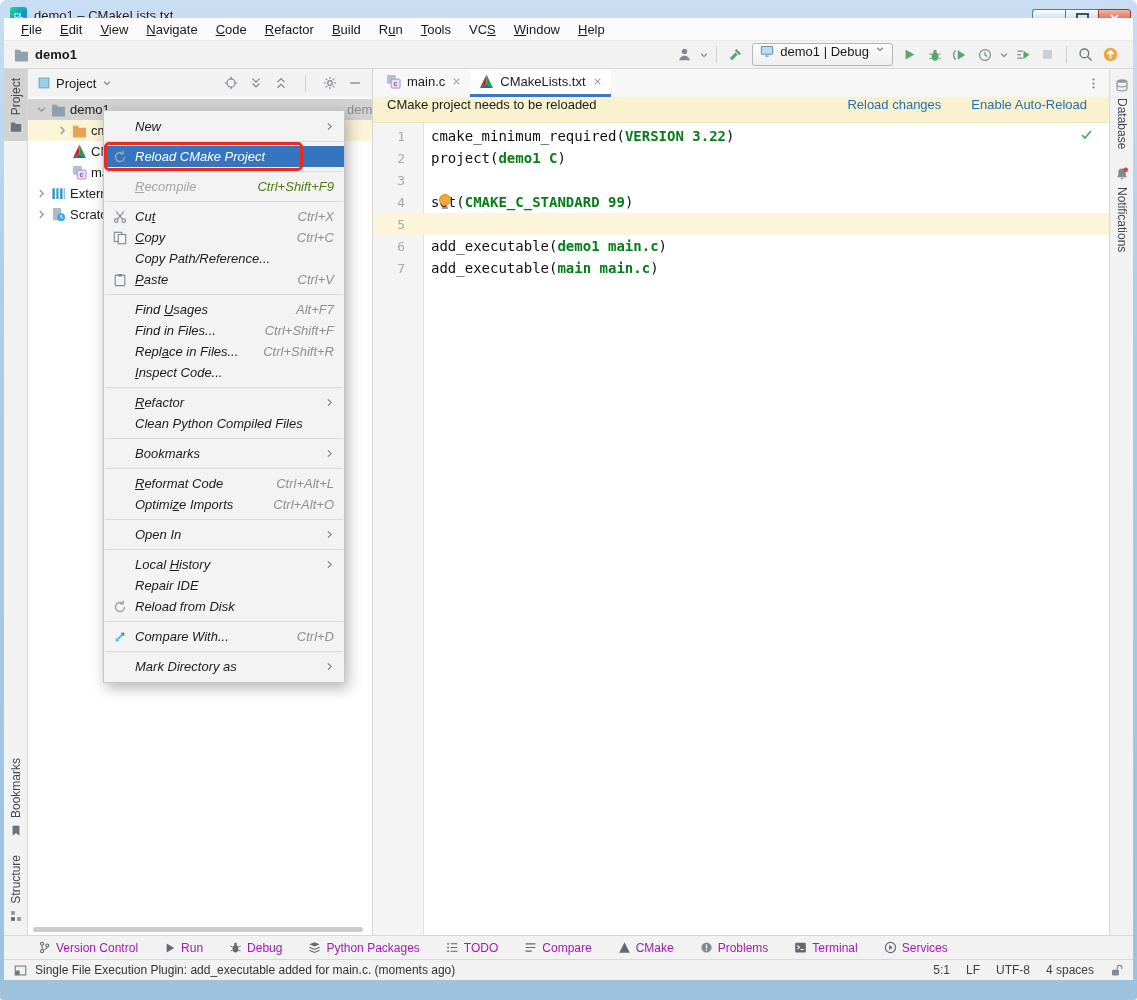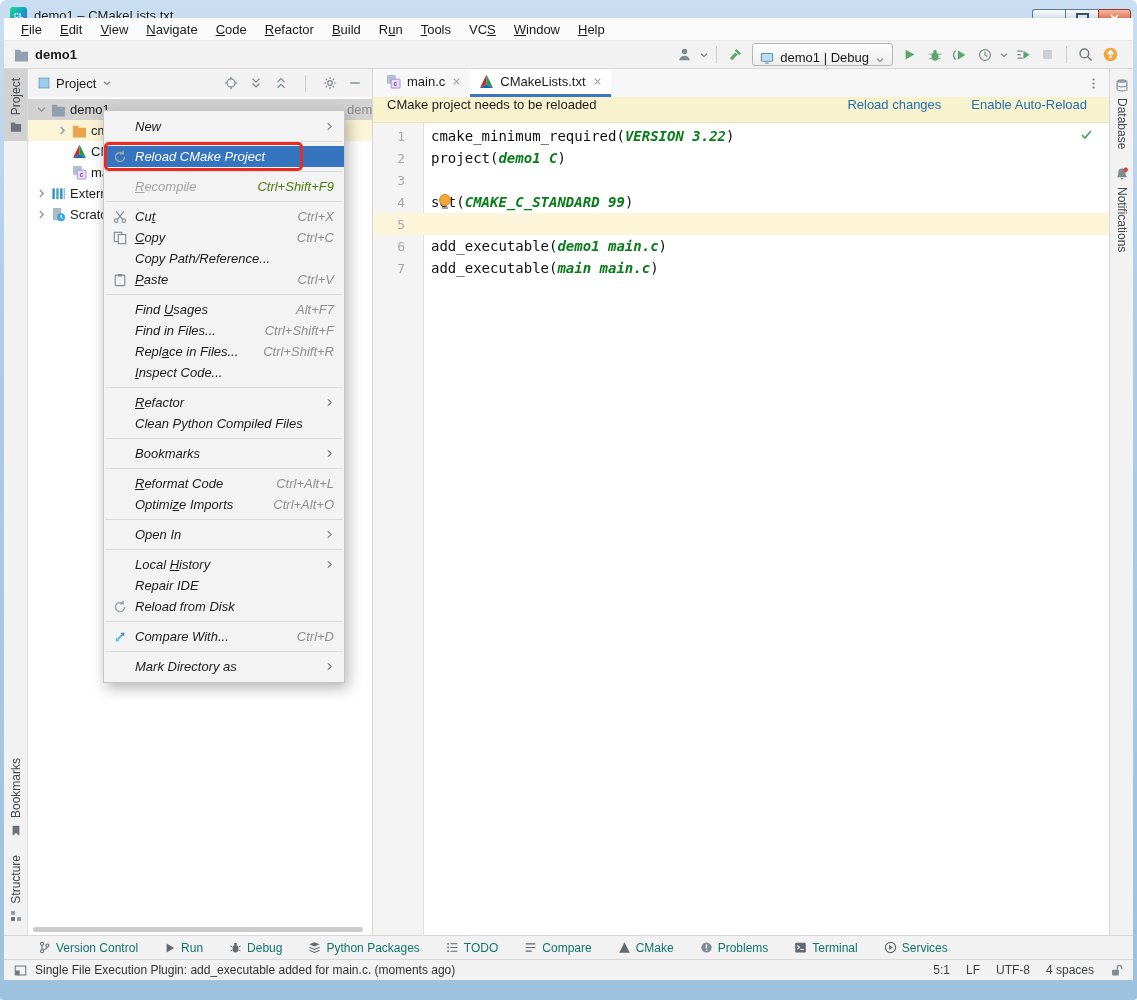--- a/index.html
+++ b/index.html
@@ -31,21 +31,21 @@
   .mb-item{padding:1px 9px;}
   u{text-decoration:underline;}
   .toolbar{height:28px;background:#f2f2f2;border-bottom:1px solid #d8d8d8;display:flex;align-items:center;
     padding:0 10px;flex-shrink:0;box-sizing:border-box;}
   .crumb{display:flex;align-items:center;gap:6px;font-size:13px;font-weight:bold;color:#1a1a1a;}
   .tb-right{margin-left:auto;display:flex;align-items:center;}
   .tbi{width:25px;height:22px;display:flex;align-items:center;justify-content:center;}
   .tbi.narrow{width:13px;}
   .tsep{width:1px;height:17px;background:#cfcfcf;margin:0 6px;}
   .combo{height:21px;border:1px solid #b6b6b6;border-radius:3px;background:linear-gradient(#fdfdfd,#eeeeee);
-    display:flex;align-items:flex-end;gap:6px;padding:0 7px;font-size:13px;color:#1a1a1a;margin:0 4px;}
+    display:flex;align-items:flex-start;gap:6px;padding:0 7px;font-size:13px;color:#1a1a1a;margin:0 4px;}
   
   .main{flex:1;display:flex;min-height:0;background:#fff;position:relative;}
   .stripe{width:23px;background:#f2f2f2;display:flex;flex-direction:column;align-items:center;flex-shrink:0;}
   .stripe.left{border-right:1px solid #d8d8d8;}
   .stripe.right{border-left:1px solid #d8d8d8;}
   .stripe-item{display:flex;flex-direction:column;align-items:center;gap:6px;padding:9px 0;width:100%;}
   .stripe-item.active{background:#d2d2d2;}
   .vtext{writing-mode:vertical-rl;font-size:12px;color:#41474d;}
   .stripe.left .vtext{transform:rotate(180deg);}
   .stripe-spacer{flex:1;}
@@ -77,28 +77,28 @@
   .banner{height:26px;background:#f8f2ce;border-bottom:1px solid #ebe3c0;display:flex;align-items:flex-start;
     padding:0 14px;font-size:13px;color:#1c1c1c;flex-shrink:0;box-sizing:border-box;}
   .banner-actions{margin-left:auto;display:flex;gap:30px;padding-right:8px;}
   .blink{color:#2470b3;cursor:pointer;}
   .codewrap{flex:1;position:relative;font-family:"DejaVu Sans Mono",monospace;font-size:14px;padding-top:2px;}
   .gutterbg{position:absolute;left:0;top:0;bottom:0;width:50px;background:#f4f4f4;border-right:1px solid #e2e2e2;}
   .code-line{position:relative;height:22px;display:flex;align-items:center;}
   .code-line.hl{background:#fcf5da;}
   .lnum{width:32px;text-align:right;color:#a8a8a8;font-size:13px;flex-shrink:0;position:relative;}
   .ltxt{margin-left:26px;white-space:pre;color:#0f0f0f;position:relative;}
-  .arg{color:#067d17;font-weight:bold;font-style:italic;}
+  .arg{color:#067d17;font-weight:bold;}
   .check{position:absolute;top:5px;right:16px;}
   .bulb{position:absolute;left:66px;top:3px;width:12px;height:12px;border-radius:50%;
     background:#f2a63b;border:1px solid #d98e1f;box-sizing:border-box;}
   .bulb::after{content:"";position:absolute;left:2px;bottom:-4px;width:6px;height:2px;background:#9e9e9e;}
   
   .bottombar{height:24px;border-top:1px solid #d8d8d8;background:#f2f2f2;display:flex;align-items:center;
-    padding-left:34px;gap:26px;font-size:12px;color:#0f766e;flex-shrink:0;box-sizing:border-box;}
+    padding-left:34px;gap:26px;font-size:12px;color:#a21caf;flex-shrink:0;box-sizing:border-box;}
   .bb-item{display:flex;align-items:center;gap:5px;}
   .statusbar{height:21px;border-top:1px solid #d8d8d8;background:#f2f2f2;display:flex;align-items:center;
     padding:0 10px;font-size:12px;color:#333;gap:8px;flex-shrink:0;box-sizing:border-box;}
   .sb-right{margin-left:auto;display:flex;align-items:center;gap:16px;color:#3c3f41;}
   
   .ctx{position:absolute;left:103px;top:110px;width:242px;background:#f3f3f3;border:1px solid #c6c6c6;
     box-shadow:3px 5px 14px rgba(0,0,0,.3);padding:5px 0;z-index:40;font-size:13px;color:#1c1c1c;box-sizing:border-box;}
   .ctx-item{height:21px;display:flex;align-items:center;padding:0 10px 0 9px;font-style:italic;}
   .ctx-icn{width:22px;flex-shrink:0;display:flex;align-items:center;}
   .ctx-label{white-space:nowrap;}

